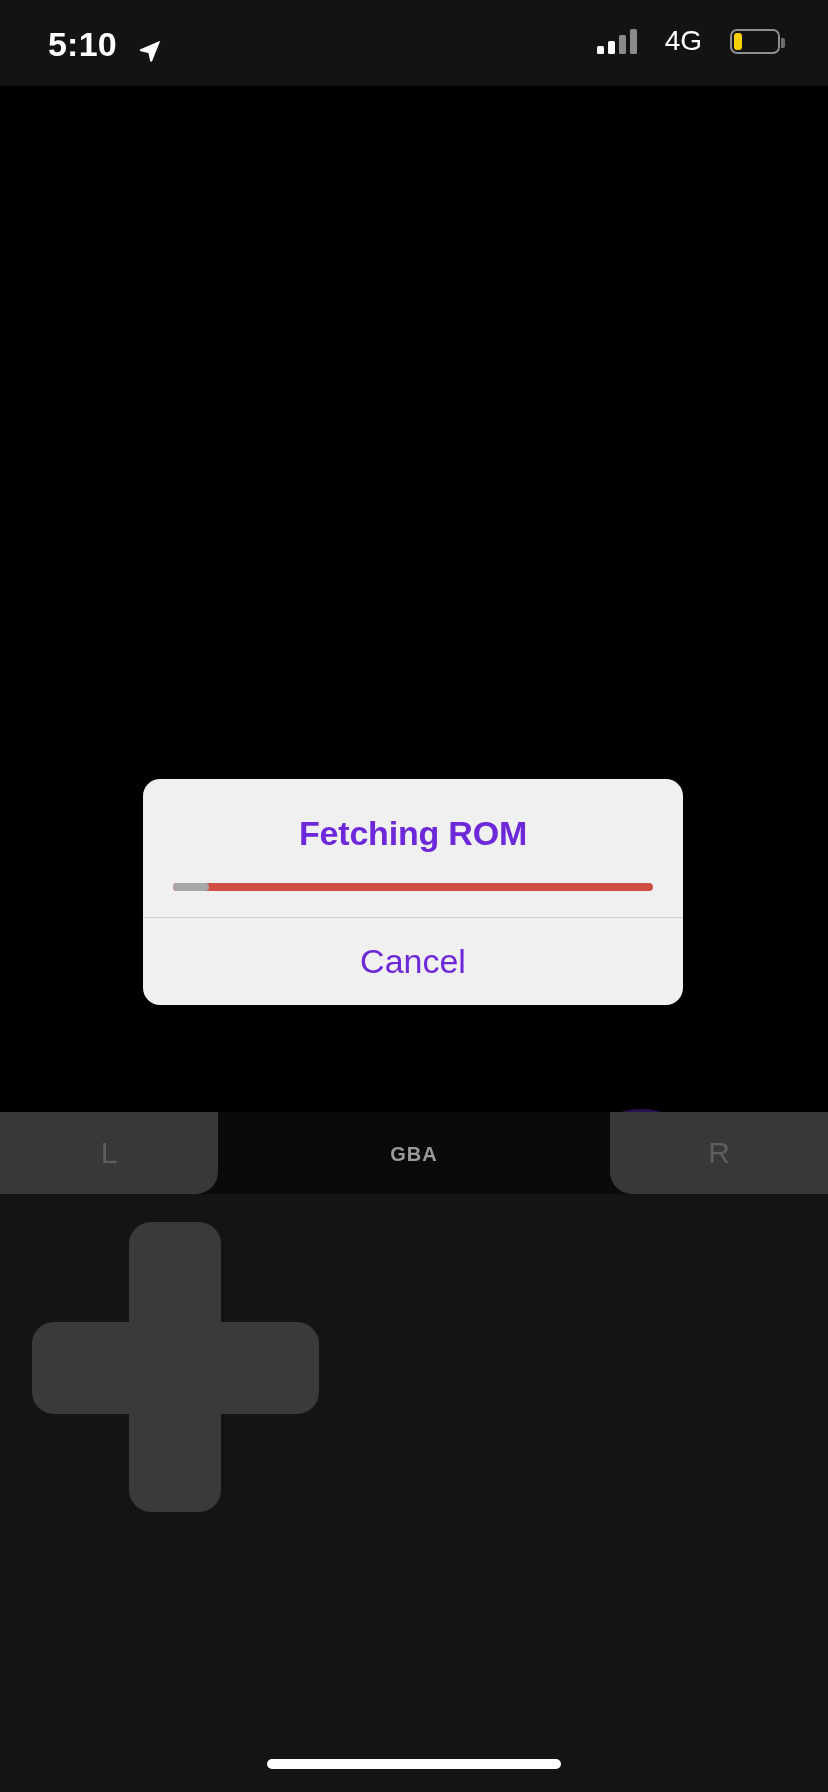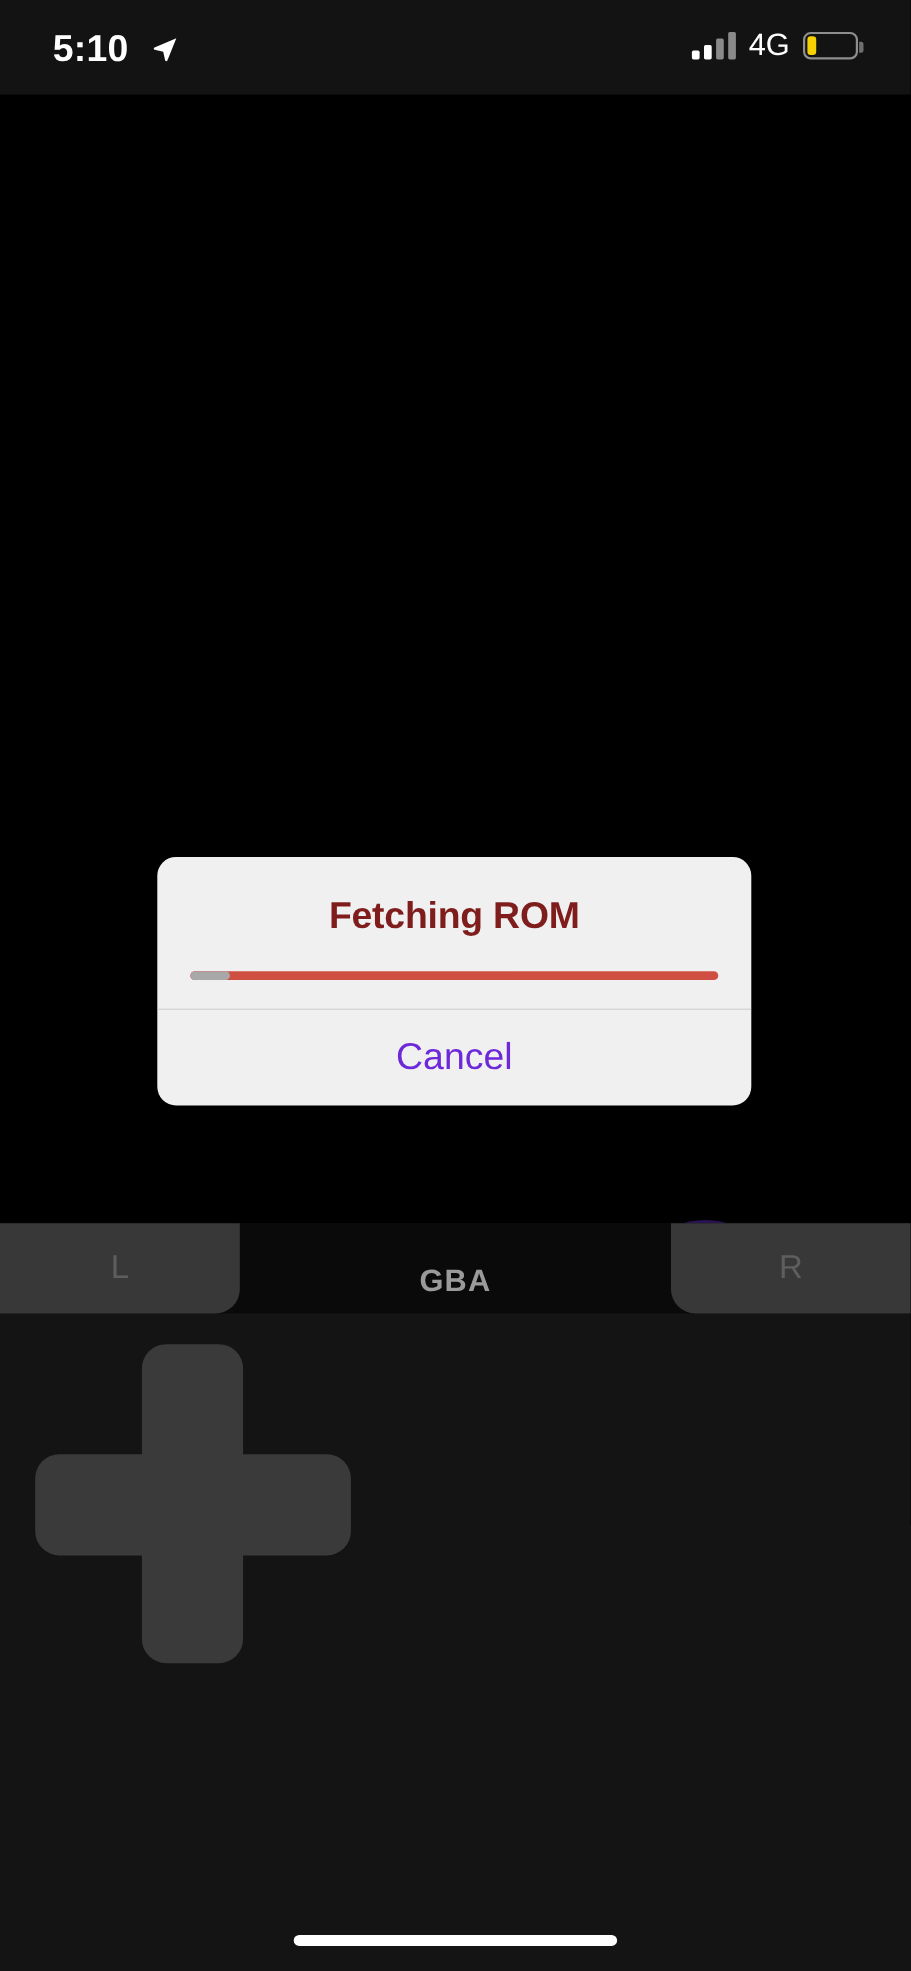--- a/index.html
+++ b/index.html
@@ -30,21 +30,21 @@
     width: 828px;
     height: 86px;
     background: #131313;
     z-index: 60;
   }
   #status-left {
     position: absolute;
     left: 48px;
     top: 24px;
     display: flex;
-    align-items: center;
+    align-items: flex-end;
     gap: 20px;
   }
   #status-time {
     color: #ffffff;
     font-size: 34px;
     font-weight: 600;
     letter-spacing: 0.2px;
     line-height: 40px;
   }
   #loc-arrow {
@@ -52,21 +52,21 @@
     height: 26px;
     display: block;
     margin-top: 2px;
   }
   #status-right {
     position: absolute;
     right: 48px;
     top: 27px;
     display: flex;
     align-items: center;
-    gap: 12px;
+    gap: 28px;
   }
   .sig-wrap {
     display: flex;
     align-items: flex-end;
     gap: 4px;
     height: 26px;
   }
   .sig-bar { width: 7px; border-radius: 1.5px; }
   .sig-bar.b1 { height: 8px; }
   .sig-bar.b2 { height: 13px; }
@@ -135,21 +135,21 @@
     background: #f0f0f0;
     border-radius: 17px;
     overflow: hidden;
     z-index: 50;
   }
   #alert-body {
     padding: 34px 28px 26px 28px;
   }
   #alert-title {
     text-align: center;
-    color: #7f1d1d;
+    color: #6d28d9;
     font-size: 34px;
     font-weight: 700;
     letter-spacing: -0.2px;
     line-height: 40px;
   }
   #progress-track {
     position: relative;
     margin: 30px 2px 0 2px;
     height: 8px;
     border-radius: 4px;
@@ -221,28 +221,28 @@
     width: 218px;
     border-radius: 0 0 22px 0;
   }
   #shoulder-r {
     right: 0;
     width: 218px;
     border-radius: 0 0 0 22px;
   }
   #system-label {
     position: absolute;
-    left: 0; top: 12px;
+    left: 0; top: 1px;
     width: 828px;
     height: 82px;
     display: flex;
     align-items: center;
     justify-content: center;
     color: #9a9a9a;
-    font-size: 28px;
+    font-size: 20px;
     font-weight: 700;
     letter-spacing: 1px;
     pointer-events: none;
   }
 
   
   #dpad {
     position: absolute;
     left: 32px;
     top: 110px;

